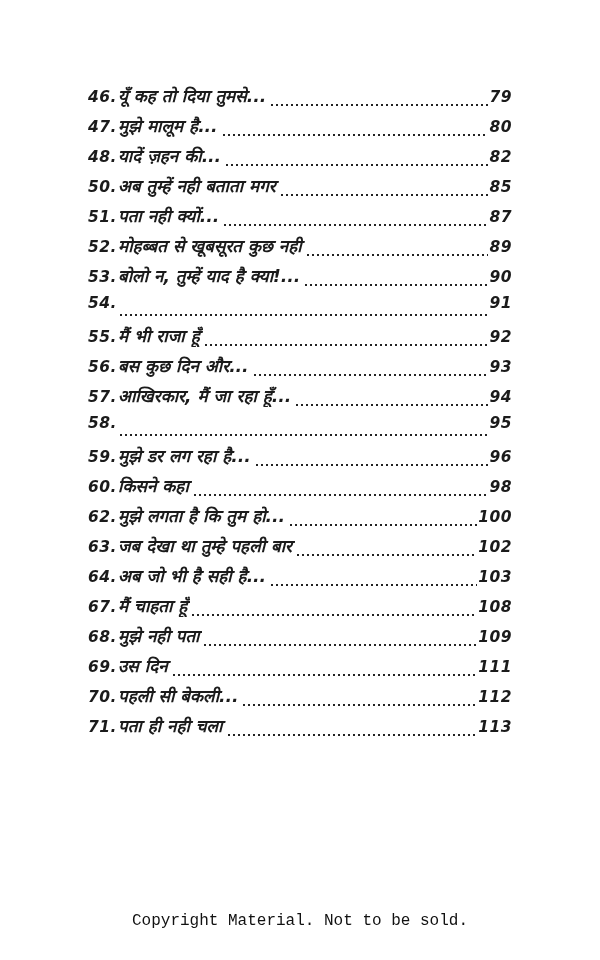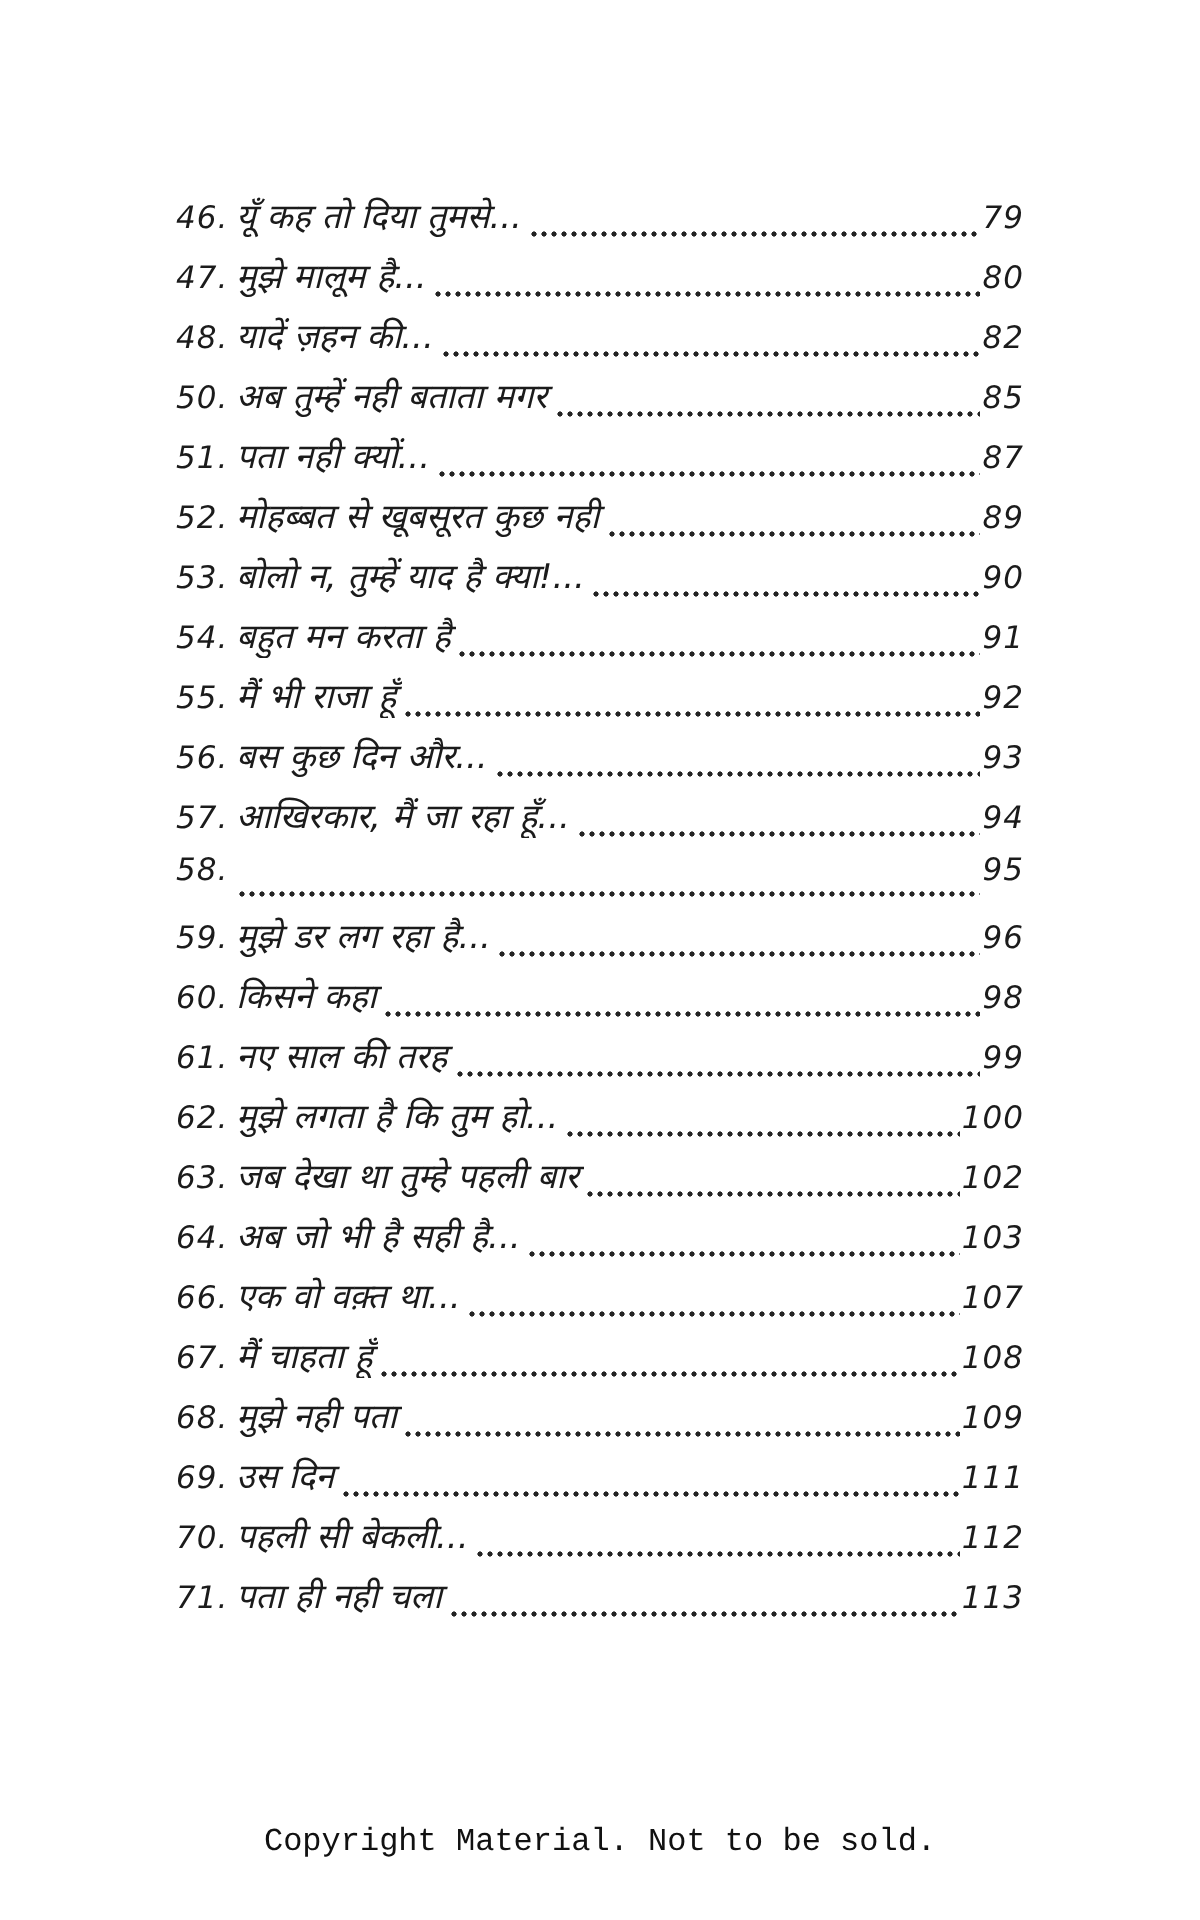--- a/index.html
+++ b/index.html
@@ -10,23 +10,24 @@
   .page {
     position: relative;
     width: 600px;
     height: 960px;
     background: #ffffff;
     overflow: hidden;
     font-family: "DejaVu Sans", sans-serif;
   }
   .toc-list {
     position: absolute;
-    top: 96px;
+    top: 84px;
     left: 88px;
     right: 88px;
+    font-weight: bold;
   }
   .toc-row {
     display: flex;
     align-items: baseline;
     height: 30px;
     font-size: 17px;
     font-style: italic;
     color: #1b1b1b;
     white-space: nowrap;
   }
@@ -118,21 +119,20 @@
 
   <div class="toc-row">
     <span class="toc-num">53.</span>
     <span class="toc-title">बोलो न, तुम्हें याद है क्या!...</span>
     <span class="toc-leader"></span>
     <span class="toc-page">90</span>
   </div>
 
   <div class="toc-row">
     <span class="toc-num">54.</span>
-    <span class="toc-title">बहुत मन करता है</span>
     <span class="toc-leader"></span>
     <span class="toc-page">91</span>
   </div>
 
   <div class="toc-row">
     <span class="toc-num">55.</span>
     <span class="toc-title">मैं भी राजा हूँ</span>
     <span class="toc-leader"></span>
     <span class="toc-page">92</span>
   </div>
@@ -164,26 +164,20 @@
     <span class="toc-page">96</span>
   </div>
 
   <div class="toc-row">
     <span class="toc-num">60.</span>
     <span class="toc-title">किसने कहा</span>
     <span class="toc-leader"></span>
     <span class="toc-page">98</span>
   </div>
 
-  <div class="toc-row">
-    <span class="toc-num">61.</span>
-    <span class="toc-title">नए साल की तरह</span>
-    <span class="toc-leader"></span>
-    <span class="toc-page">99</span>
-  </div>
 
   <div class="toc-row">
     <span class="toc-num">62.</span>
     <span class="toc-title">मुझे लगता है कि तुम हो...</span>
     <span class="toc-leader"></span>
     <span class="toc-page">100</span>
   </div>
 
   <div class="toc-row">
     <span class="toc-num">63.</span>
@@ -193,26 +187,20 @@
   </div>
 
   <div class="toc-row">
     <span class="toc-num">64.</span>
     <span class="toc-title">अब जो भी है सही है...</span>
     <span class="toc-leader"></span>
     <span class="toc-page">103</span>
   </div>
 
 
-  <div class="toc-row">
-    <span class="toc-num">66.</span>
-    <span class="toc-title">एक वो वक़्त था...</span>
-    <span class="toc-leader"></span>
-    <span class="toc-page">107</span>
-  </div>
 
   <div class="toc-row">
     <span class="toc-num">67.</span>
     <span class="toc-title">मैं चाहता हूँ</span>
     <span class="toc-leader"></span>
     <span class="toc-page">108</span>
   </div>
 
   <div class="toc-row">
     <span class="toc-num">68.</span>

